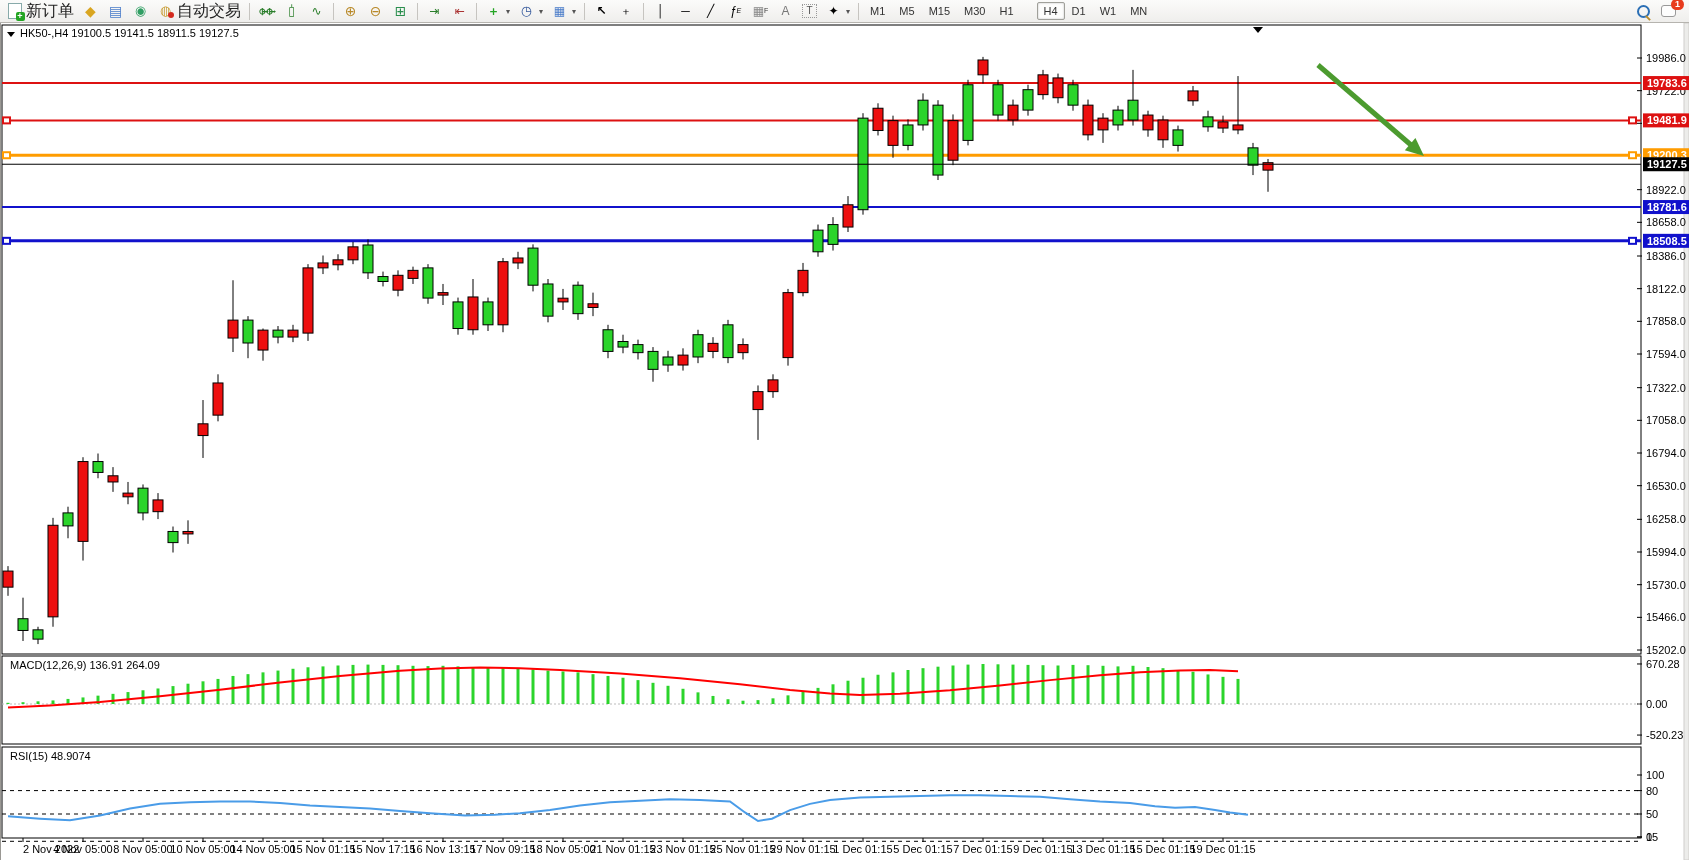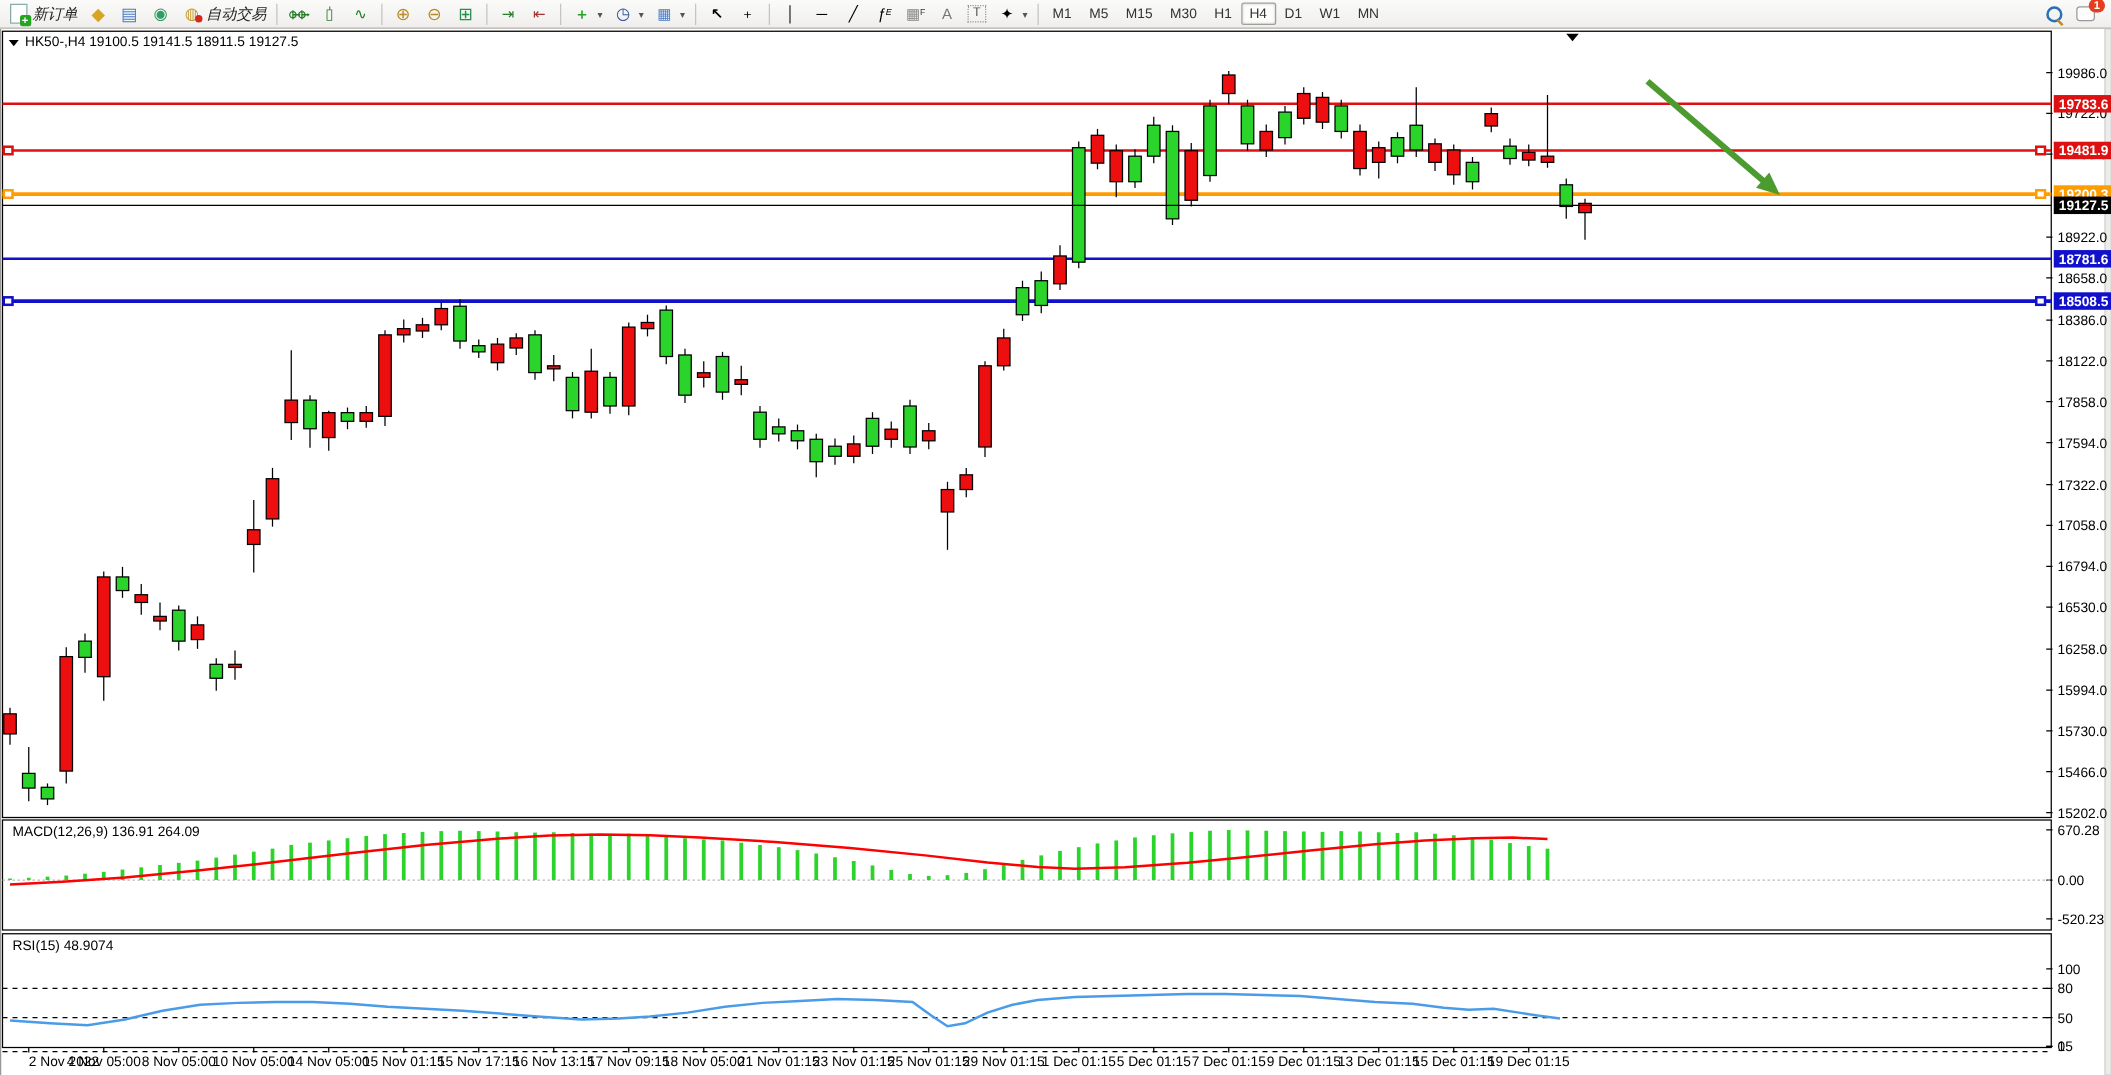--- a/index.html
+++ b/index.html
@@ -1,33 +1,33 @@
 <!DOCTYPE html>
 <html><head>
 <meta charset="utf-8">
 <style>
   html,body{margin:0;padding:0;background:#f0efed;width:1689px;height:860px;overflow:hidden;
     font-family:"Liberation Sans","DejaVu Sans",sans-serif;-webkit-font-smoothing:antialiased;}
   
   #toolbar{position:absolute;left:0;top:0;width:1689px;height:23px;background:linear-gradient(#fbfbfa,#efeeec);
     border-bottom:1px solid #b6b4af;display:flex;align-items:center;padding:0 2px;box-sizing:border-box;z-index:5;}
   .btn{display:inline-flex;align-items:center;height:20px;padding:0 3px;border:1px solid transparent;border-radius:2px;gap:3px;cursor:default;}
-  .btn-label{font-size:12px;color:#222;white-space:nowrap;font-style:italic;}
+  .btn-label{font-size:16px;color:#222;white-space:nowrap;}
   .ic{width:17px;height:16px;display:inline-flex;align-items:center;justify-content:center;font-size:12px;line-height:16px;position:relative;}
   .sep{width:1px;height:17px;background:#c6c4c0;margin:0 4px;flex:none;}
   .docic{width:12px;height:14px;background:#fff;border:1px solid #8aa;position:relative;}
   .docic i{position:absolute;right:-4px;bottom:-3px;width:9px;height:9px;background:#23a523;color:#fff;font-style:normal;
     font-size:9px;line-height:9px;text-align:center;border-radius:2px;font-weight:bold;}
   .lens{width:9px;height:9px;border:2px solid #2b6fb5;border-radius:50%;position:relative;}
   .lens i{position:absolute;width:2px;height:6px;background:#b98a2a;left:8px;top:8px;transform:rotate(-45deg);}
   .bubble{width:13px;height:10px;background:#fdfdfd;border:1px solid #999;border-radius:3px;position:relative;}
   .badge{position:absolute;top:-4px;right:-7px;min-width:11px;height:11px;background:#e83c1e;color:#fff;border-radius:6px;
     font-size:9px;line-height:11px;text-align:center;font-weight:bold;padding:0 1px;}
   .tf{font-size:11px;color:#333;padding:2px 6px;border:1px solid transparent;border-radius:2px;cursor:default;}
-  .tf.active{background:#fdfdfc;border-color:#9a9archive;border:1px solid #a0a09a;box-shadow:inset 0 0 2px #bbb;}
+  .tf.active{background:#fdfdfc;border-color:#9a9archive;border:1px solid #a0a09a;box-shadow:inset 0 0 2px #bbb;margin-left:16px;}
   .caret{font-size:8px;color:#555;margin-left:1px;}
   #spacer{flex:1;}
   
   #chartwrap{position:absolute;left:0;top:23px;width:1689px;height:837px;background:#ffffff;}
   svg text{font-family:"Liberation Sans","DejaVu Sans",sans-serif;}
 </style>
 </head>
 <body>
 
 <div id="toolbar">

